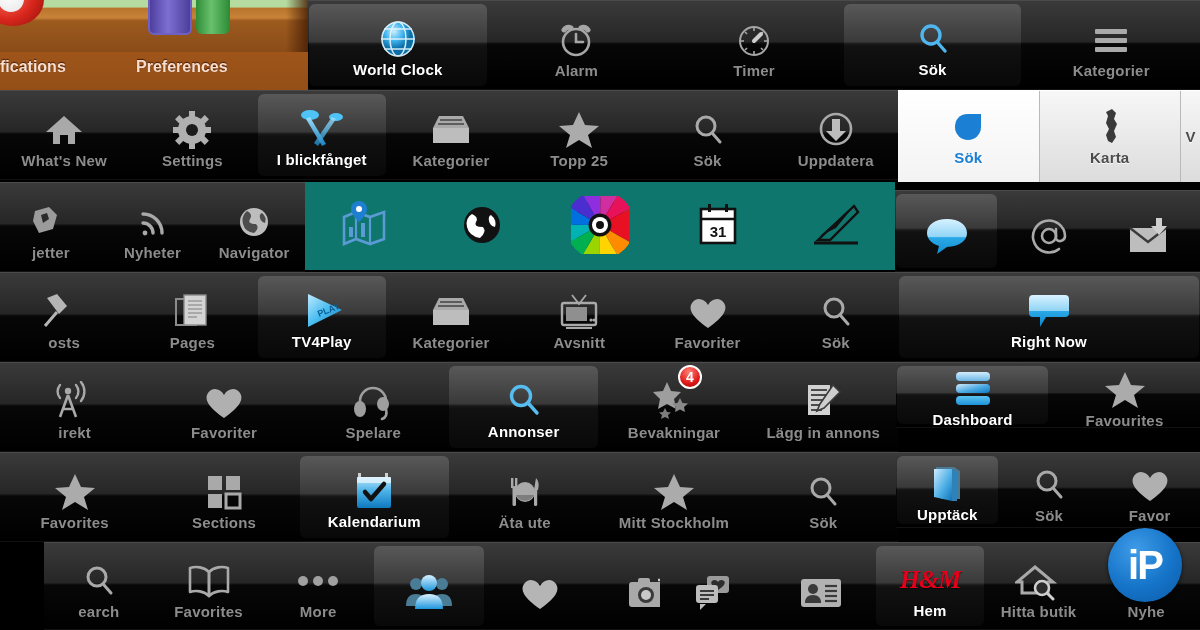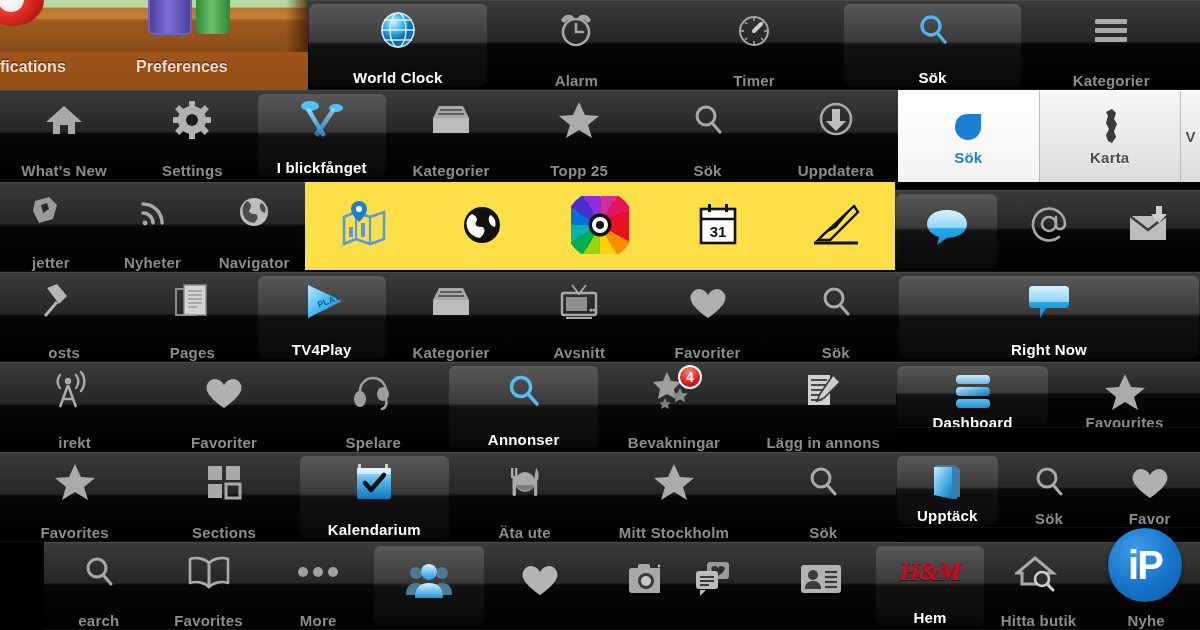--- a/index.html
+++ b/index.html
@@ -21,30 +21,30 @@
   .bar.dark {
     background: linear-gradient(to bottom, #3a3a3a 0%, #262626 46%, #070707 49%, #000 100%);
     border-top: 1px solid #4a4a4a;
     border-bottom: 1px solid #111;
   }
   .bar.light {
     background: linear-gradient(to bottom, #fdfdfd 0%, #f2f2f2 50%, #e6e6e6 100%);
     border-top: 1px solid #fff;
   }
   .bar.white {
-    background: #fde047;
+    background: #0f766e;
   }
 
   .tab {
     flex: 1 1 0;
     position: relative;
     display: flex;
     flex-direction: column;
     align-items: center;
-    justify-content: space-between;
+    justify-content: center;
     padding-top: 9px;
     min-width: 0;
   }
   .tab.sel {
     background: linear-gradient(to bottom, rgba(255,255,255,0.16) 0%, rgba(255,255,255,0.09) 46%, rgba(255,255,255,0.045) 52%, rgba(255,255,255,0.03) 100%);
     border-radius: 6px;
     margin: 3px 1px;
     padding-top: 6px;
   }
   .ico {

